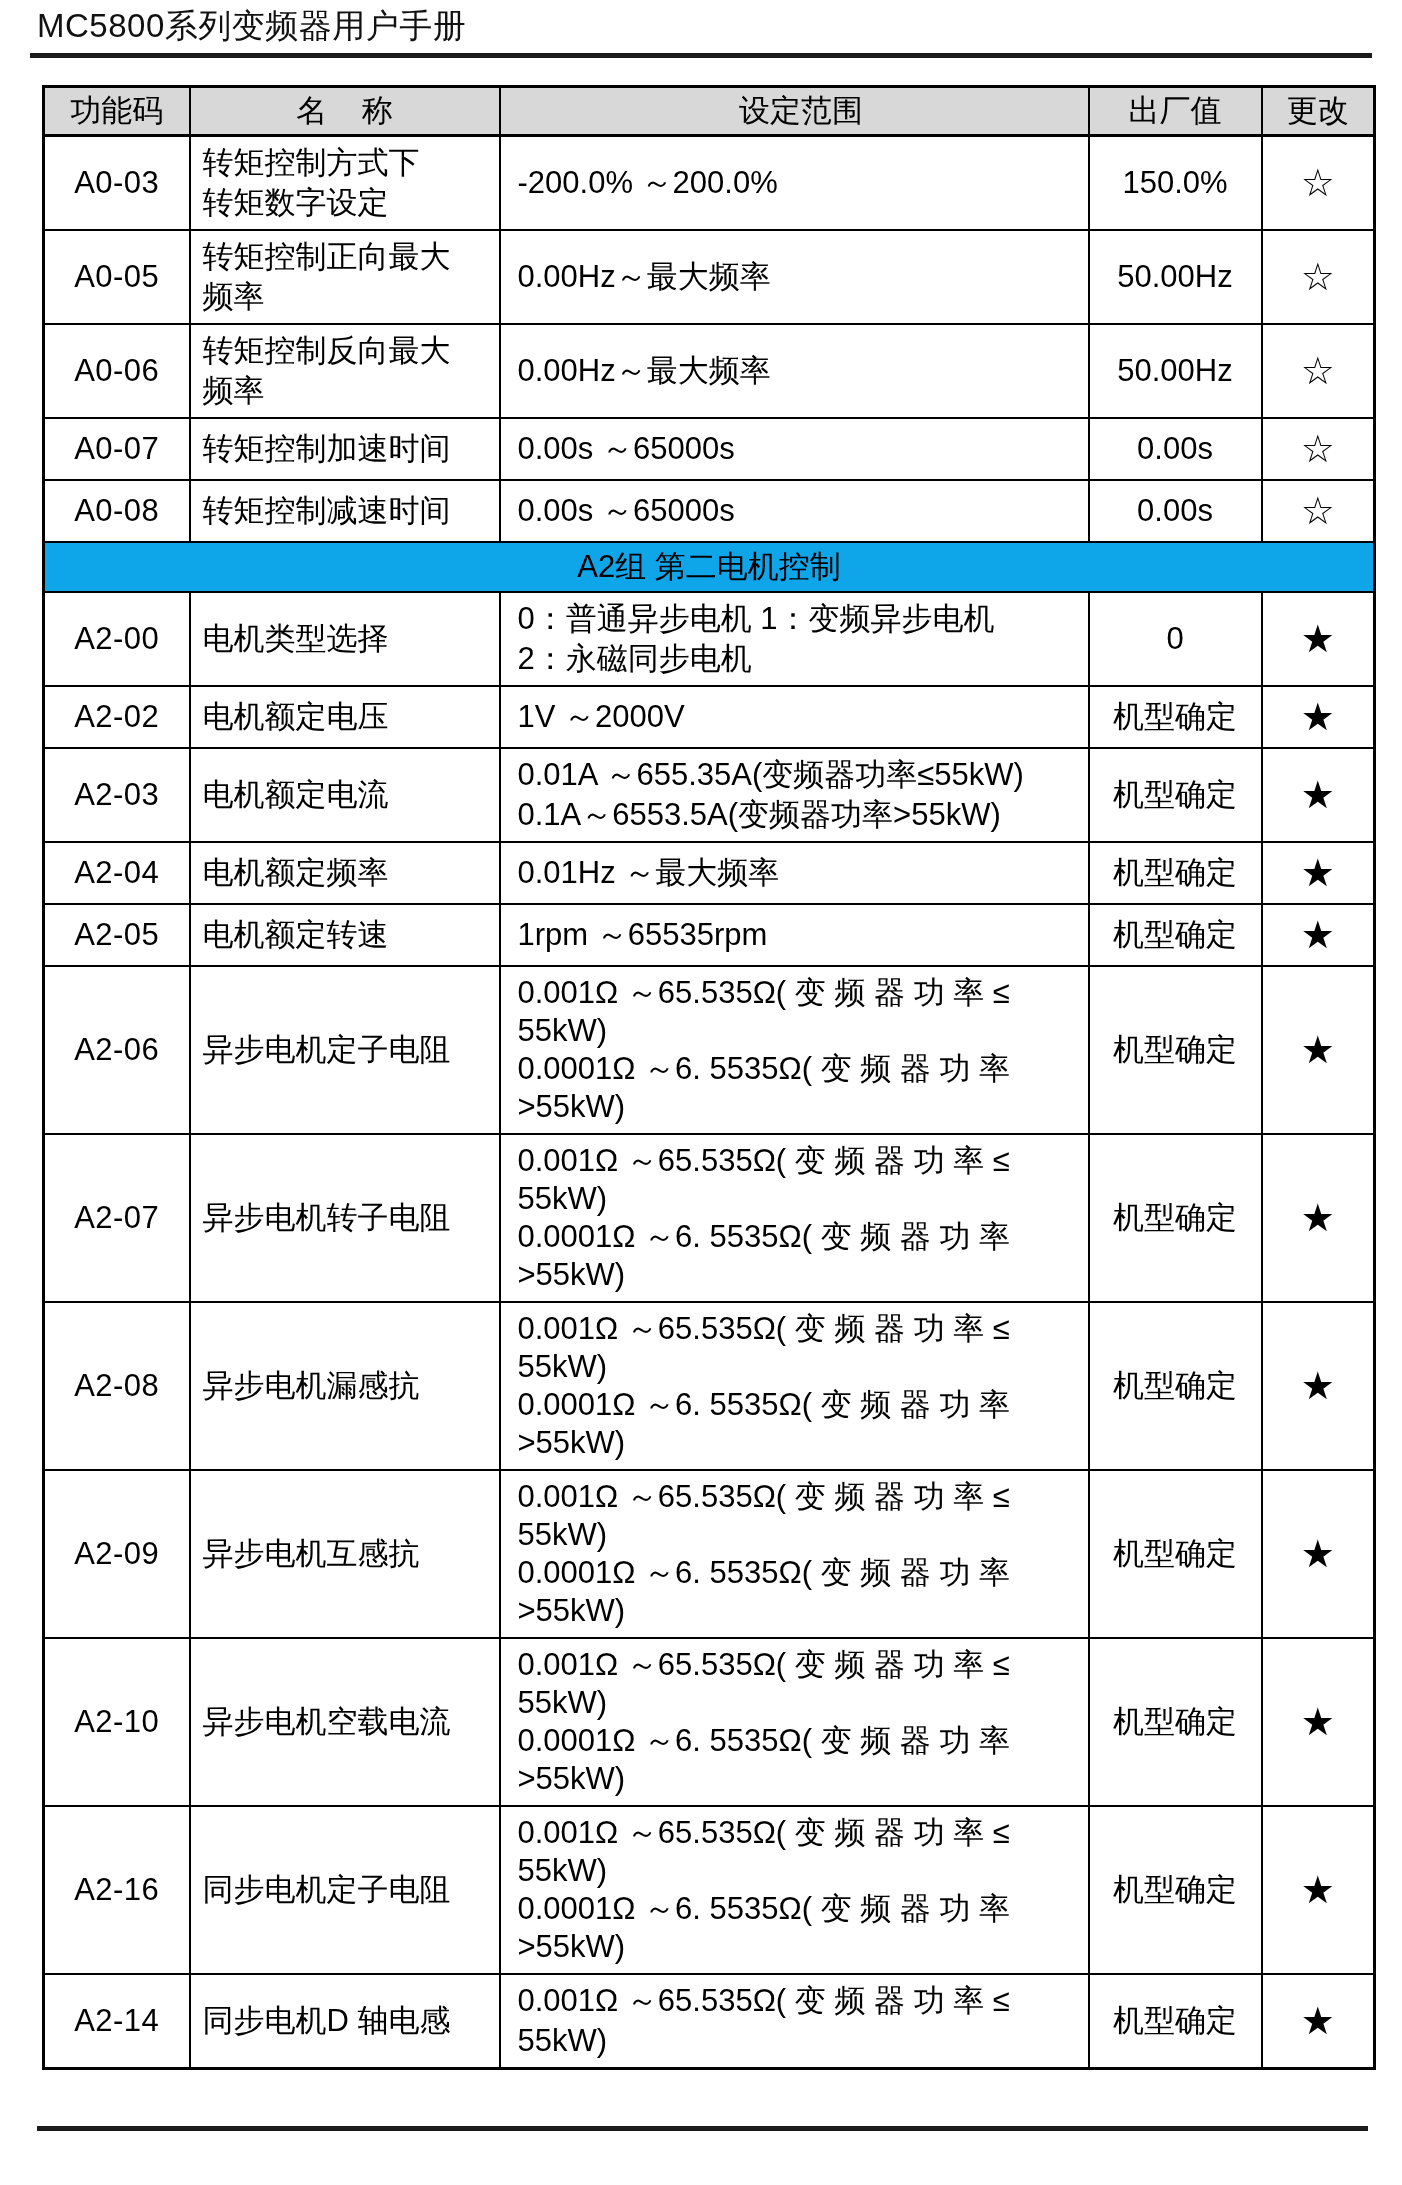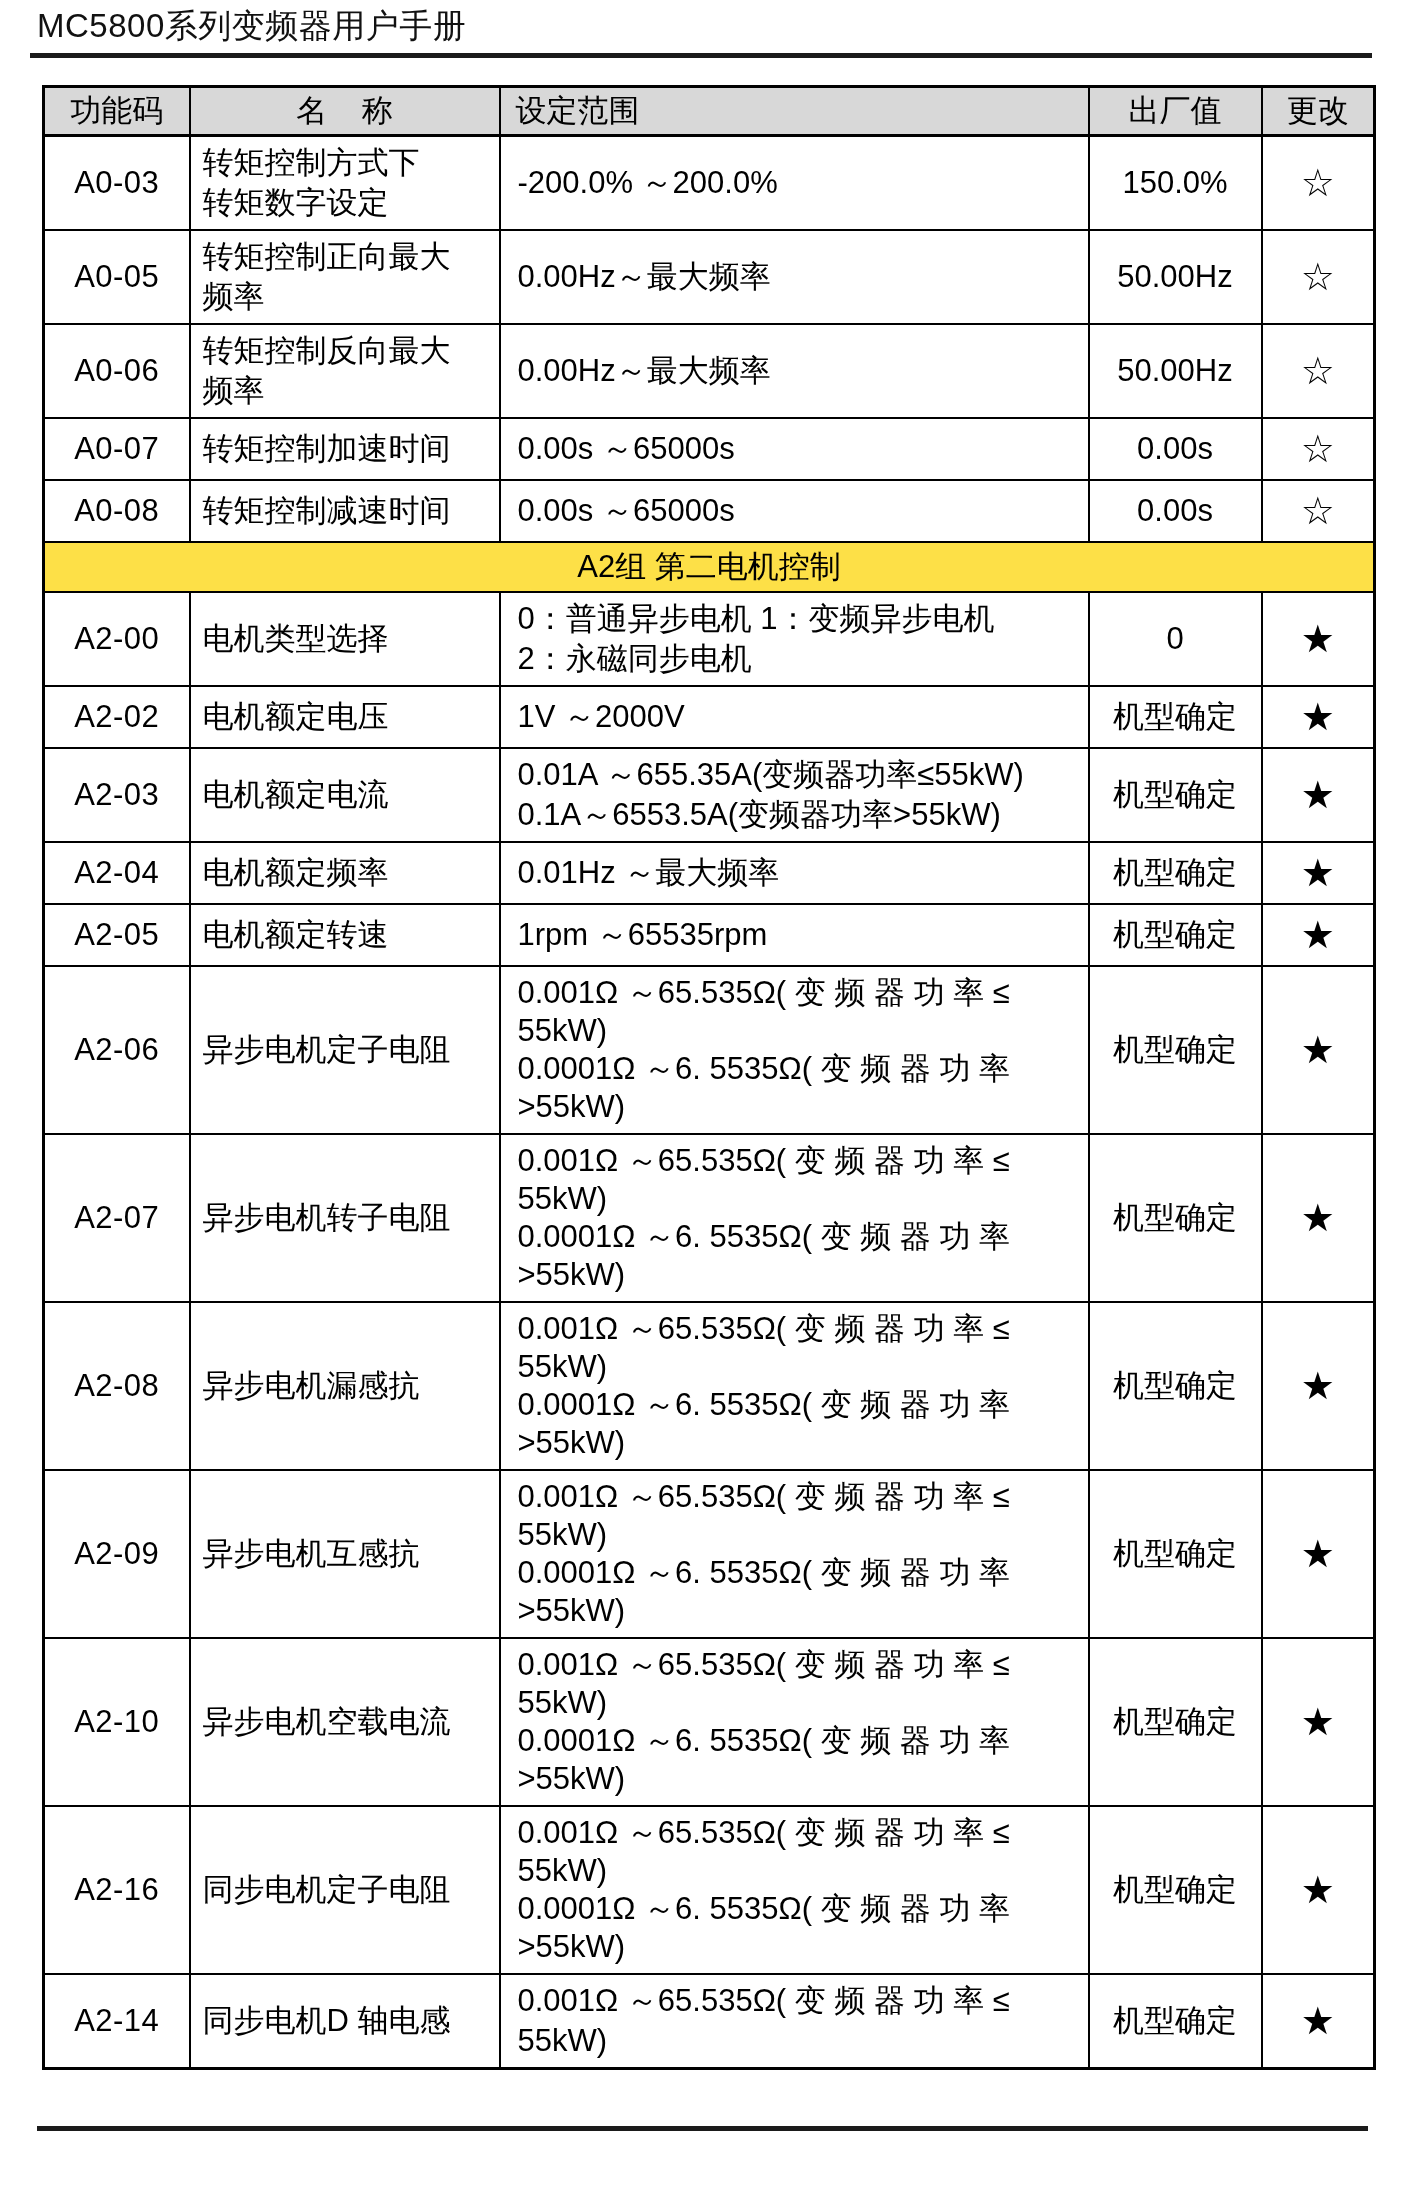--- a/index.html
+++ b/index.html
@@ -30,36 +30,36 @@
   col.c-name{width:310px;}
   col.c-range{width:589px;}
   col.c-def{width:173px;}
   col.c-change{width:113px;}
 
   th,td{border:2px solid #000;vertical-align:middle;overflow:hidden;}
   thead th{
     background:#d8d8d8;height:44px;font-weight:normal;font-size:31px;
     border-bottom:3px solid #000;white-space:pre;
   }
-  thead th.h-range{text-align:left;padding-left:15px;font-family:Liberation Mono, monospace;}
+  thead th.h-range{text-align:center;padding-left:15px;font-family:Liberation Mono, monospace;}
 
   td{height:48px;}
   td.code{text-align:center;letter-spacing:0.5px;}
   td.name{
     text-align:left;padding:6px 12px;line-height:40px;white-space:pre-line;
   }
   td.range{
     text-align:left;padding:6px 6px 6px 17px;line-height:40px;white-space:pre-line;
   }
   tr.lines4 td.range{line-height:38px;padding-top:7px;padding-bottom:7px;}
   td.def{text-align:center;white-space:pre;}
   td.change{text-align:center;font-size:38px;}
 
   tr.section td{
-    background:#fde047;text-align:center;height:46px;font-size:31px;
+    background:#0ea5e9;text-align:center;height:46px;font-size:31px;
   }
 
   .footer-rule{
     position:absolute;left:37px;top:2126px;width:1331px;height:5px;background:#1b1b1b;
   }
   .page-number{
     position:absolute;left:0;top:2143px;width:1402px;text-align:center;
     font-size:32px;color:#111;margin-top:48px;
   }
 </style>

